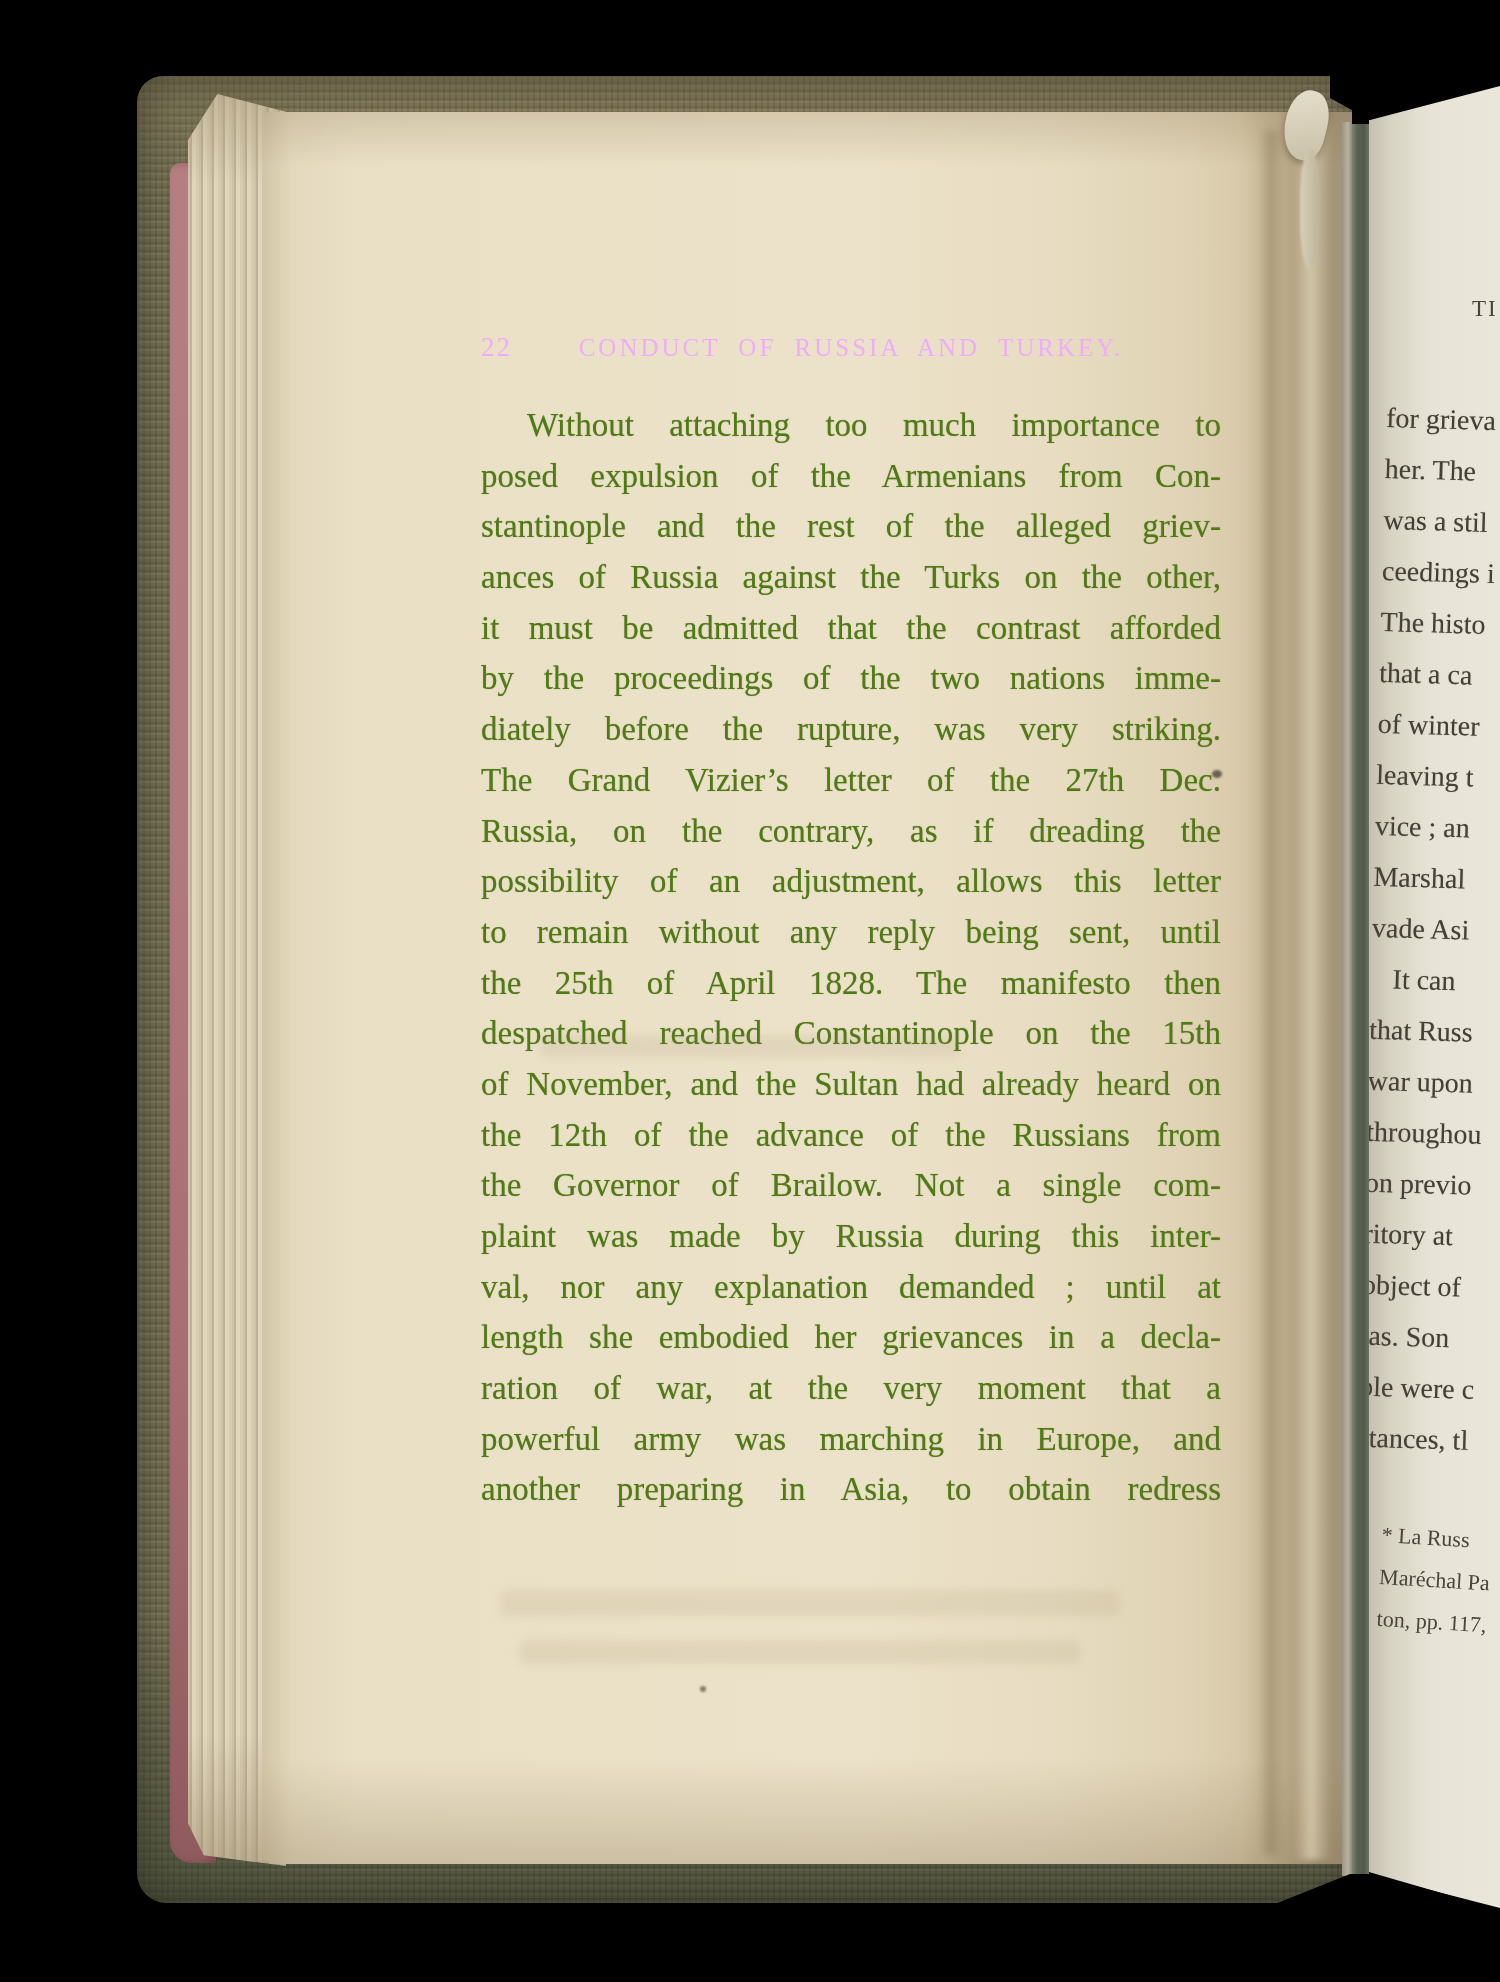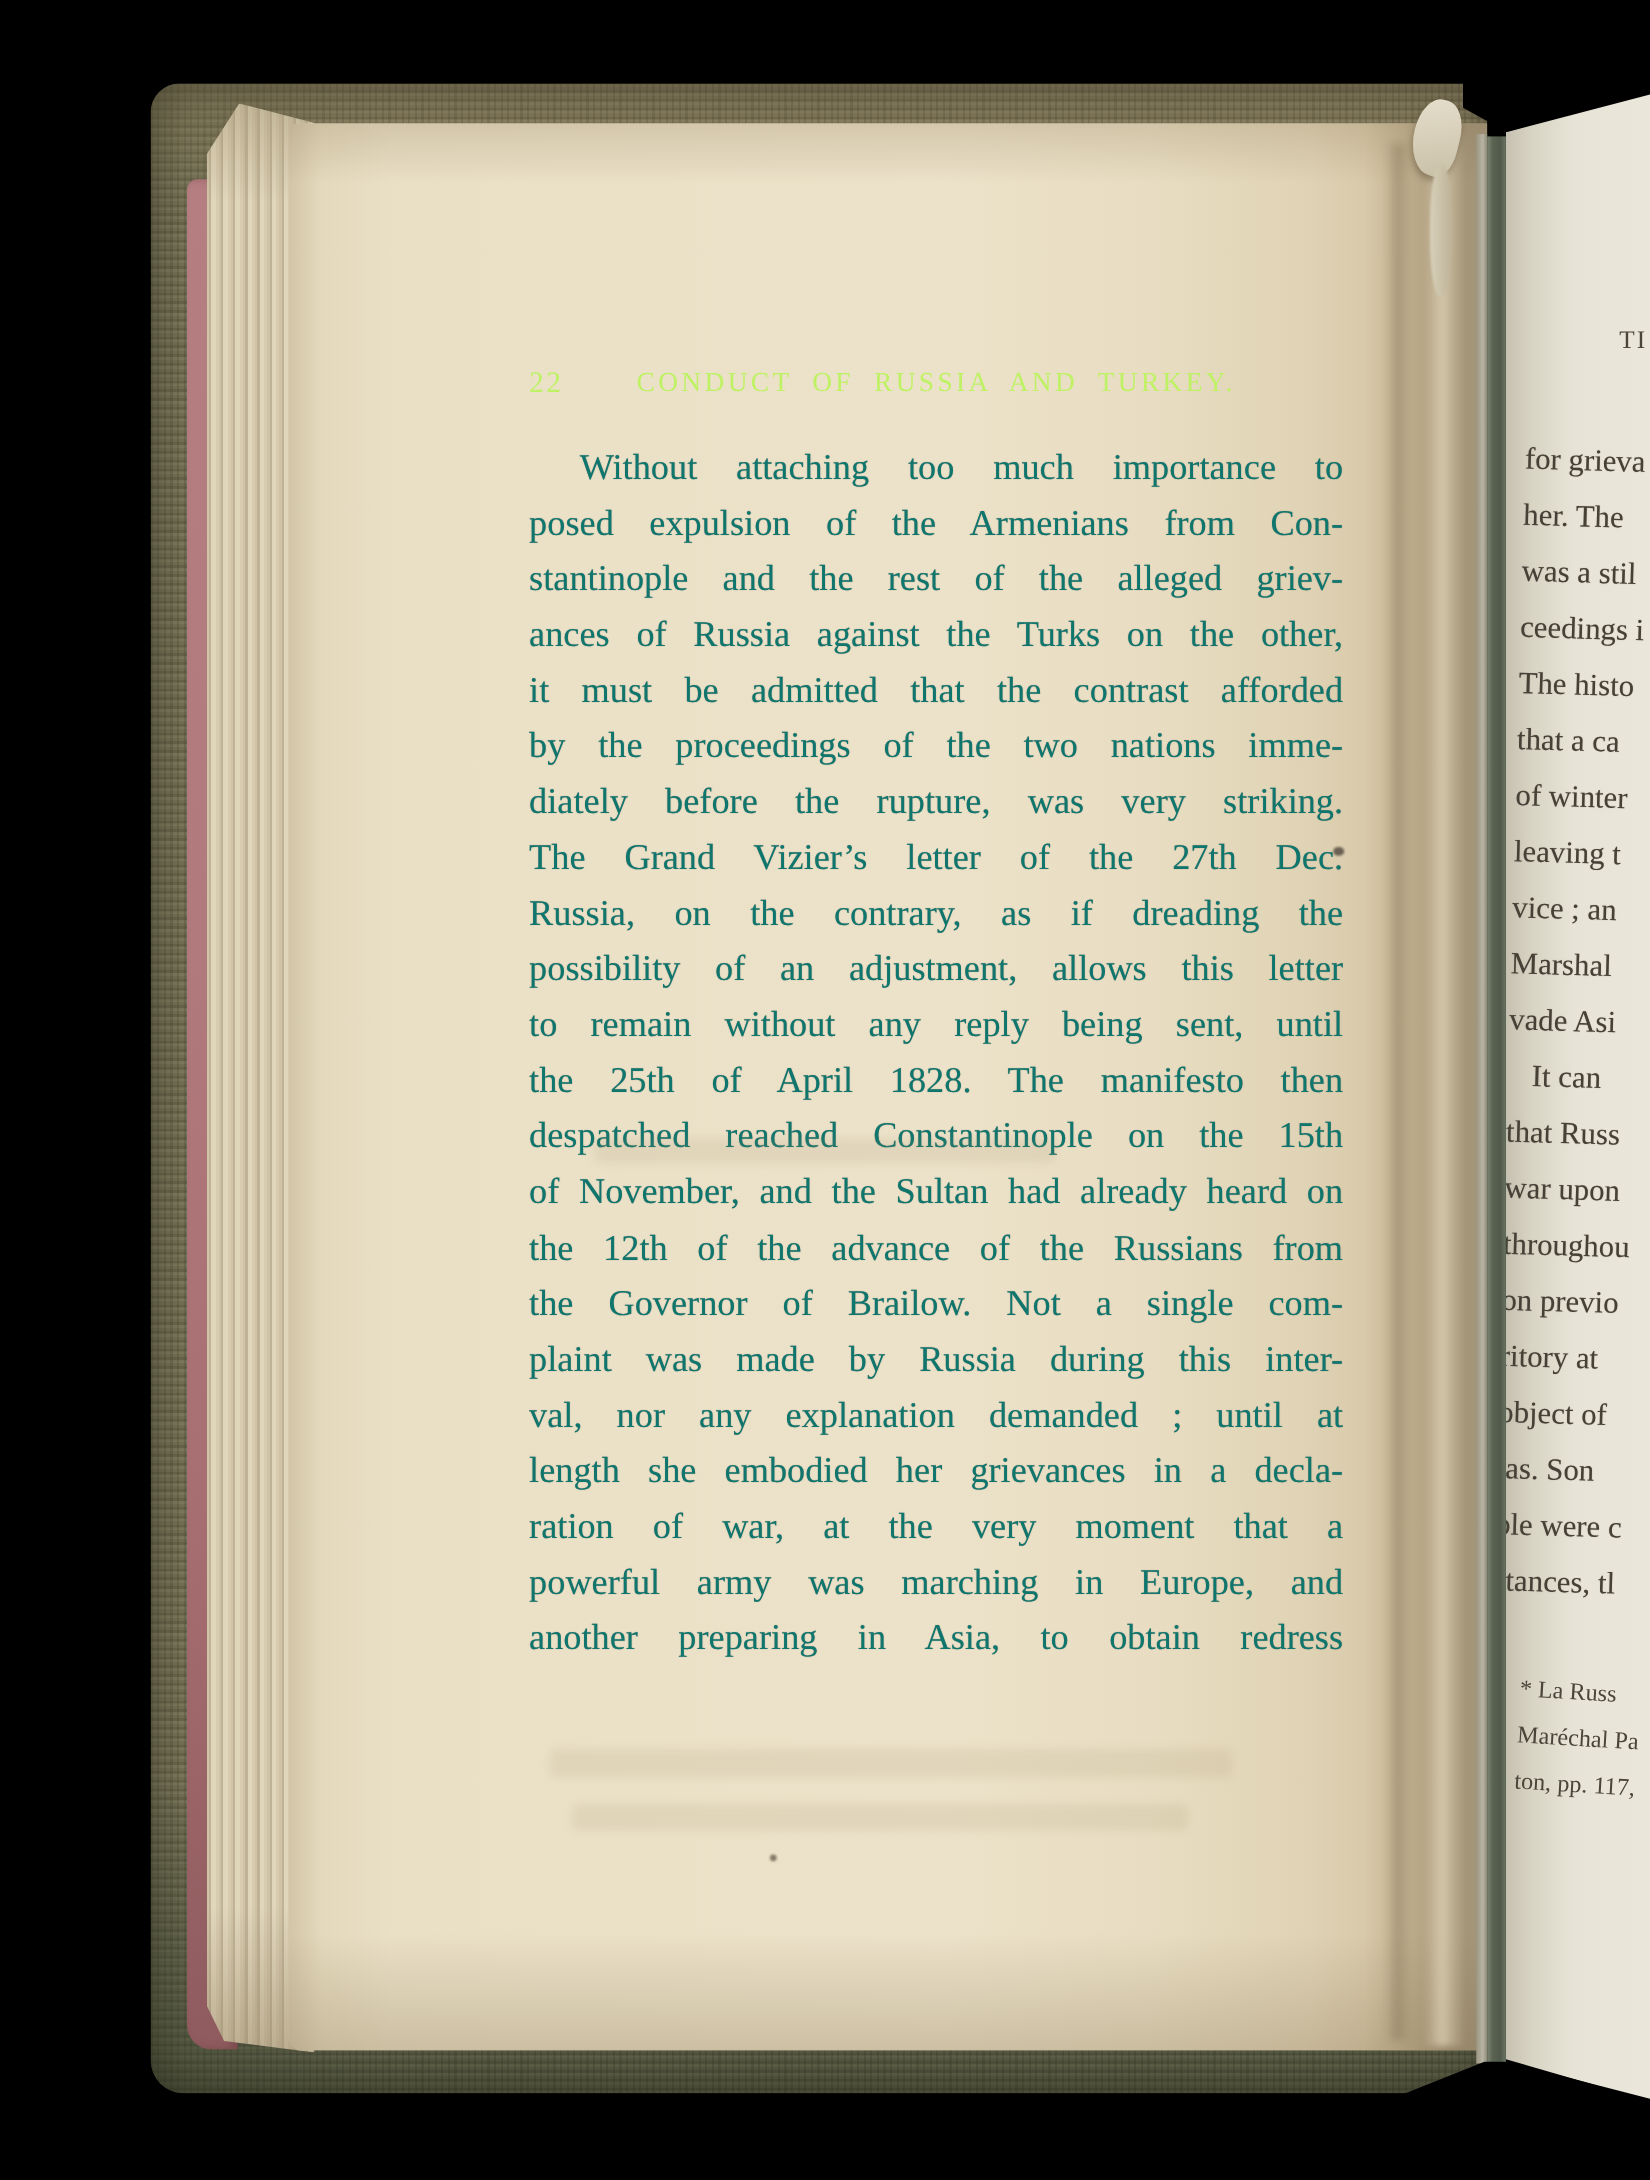--- a/index.html
+++ b/index.html
@@ -97,25 +97,25 @@
   #black-top-right{
     left:1330px;top:58px;width:170px;height:70px;background:#000;
     clip-path:polygon(0 0,170px 0,170px 28px,40px 62px,0 40px);
   }
   #black-bottom-right{
     left:1255px;top:1862px;width:245px;height:120px;background:#000;
     clip-path:polygon(0 120px,0 50px,95px 12px,113px 12px,245px 46px,245px 120px);
   }
 
   
-  #lp-header{left:481px;top:328px;width:740px;height:40px;color:#bef264;}
+  #lp-header{left:481px;top:328px;width:740px;height:40px;color:#f0abfc;}
   #lp-pagenum{left:0;top:4px;font-size:27px;letter-spacing:2px;}
   #lp-title{left:0;top:6px;width:100%;text-align:center;font-size:25px;letter-spacing:3px;word-spacing:9px;}
   #lp-body{
-    left:481px;top:400px;width:740px;color:#0f766e;
+    left:481px;top:400px;width:740px;color:#4d7c0f;
     font-size:33px;line-height:50.7px;word-spacing:2px;
     text-shadow:0 0 1px rgba(62,56,46,.45);
   }
   .bl{height:50.7px;overflow:hidden;text-align:justify;text-align-last:justify;white-space:normal;}
   .bl.indent{padding-left:46px;}
 
   
   #rp-header-frag{left:103px;top:214px;font-size:23px;letter-spacing:2px;color:#4a443b;}
   #rp-body{
     left:18px;top:310px;width:220px;color:#464036;

